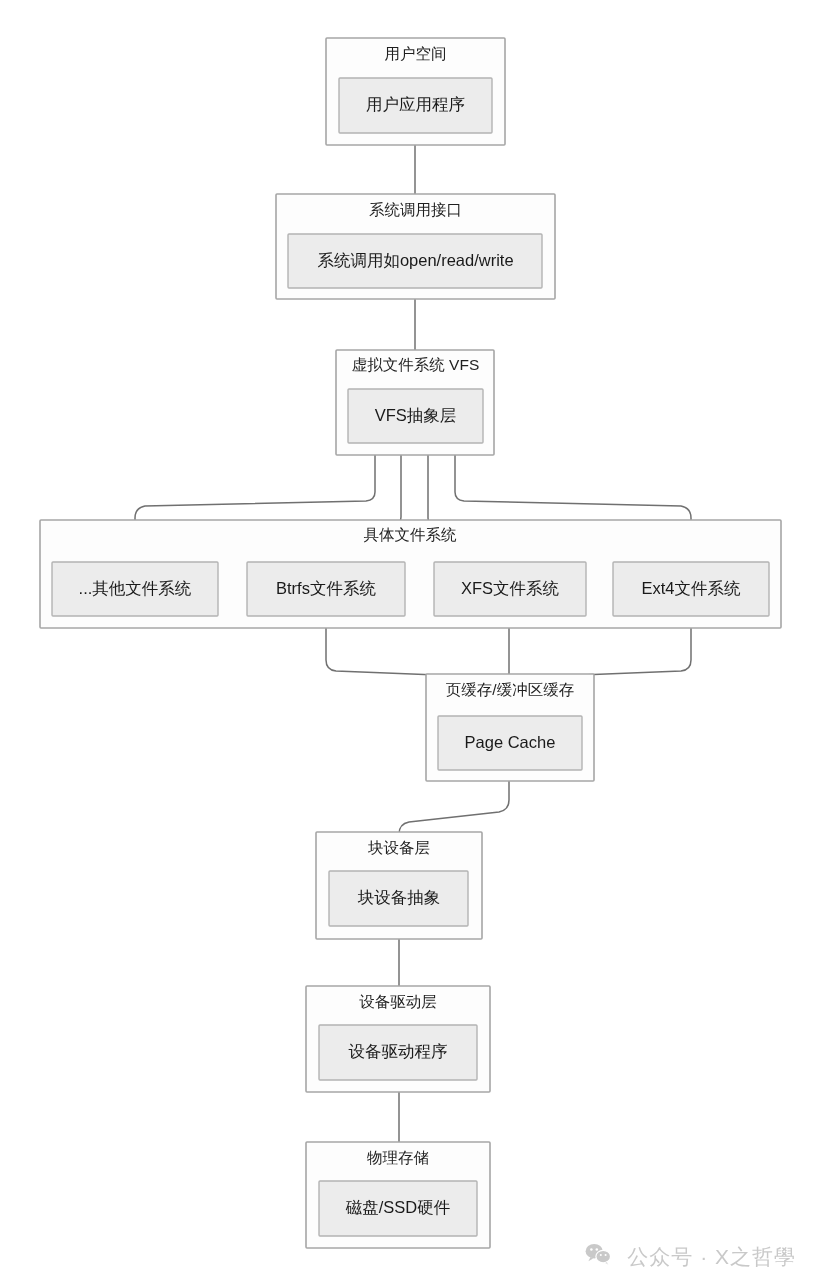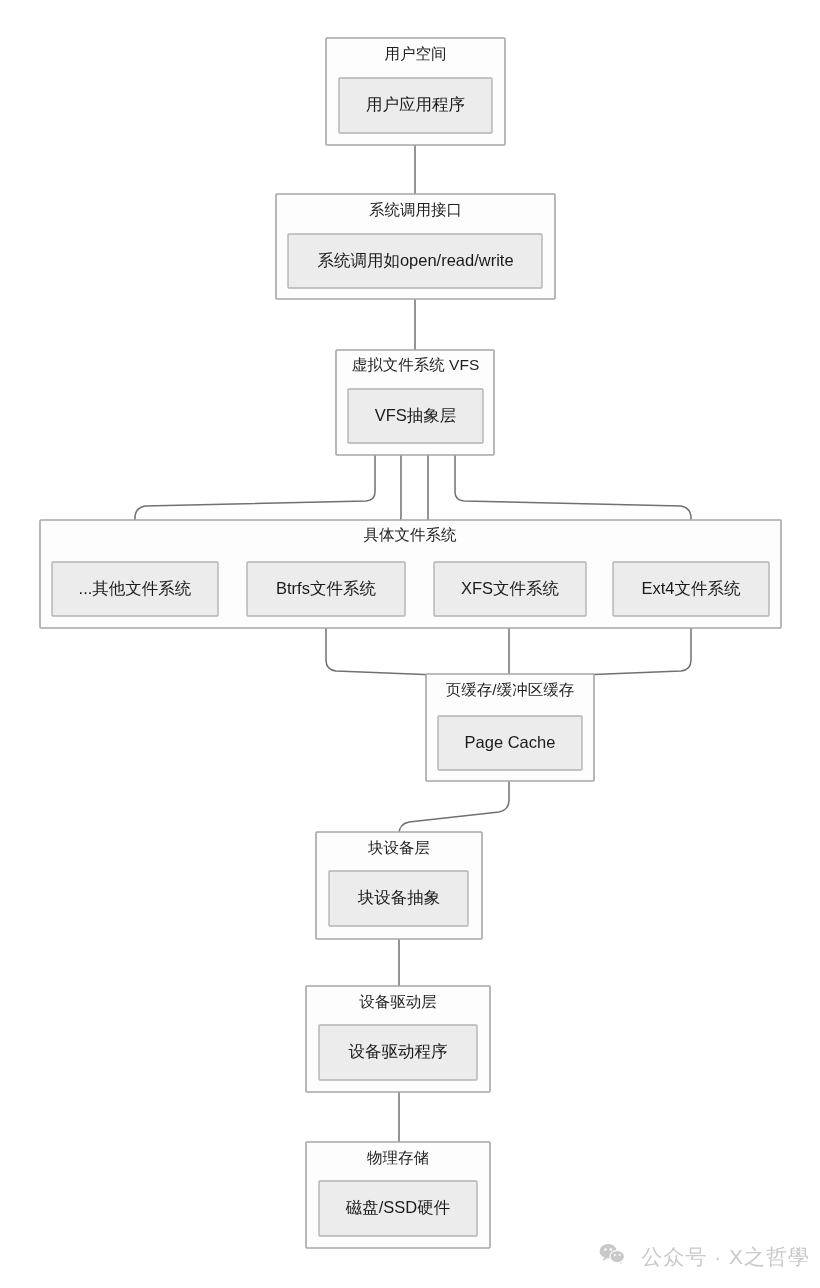--- a/index.html
+++ b/index.html
@@ -53,21 +53,21 @@
   .edge {
     fill: none;
     stroke: #707070;
     stroke-width: 1.5;
   }
   .arrowhead {
     fill: #5f5f5f;
   }
   #watermark {
     position: absolute;
-    right: 10px;
+    right: 24px;
     bottom: 18px;
     display: flex;
     align-items: center;
     gap: 16px;
     color: #c9c9c9;
     font-size: 21px;
     letter-spacing: 1px;
     font-family: "Liberation Sans", "DejaVu Sans", sans-serif;
     user-select: none;
     justify-content: center;

